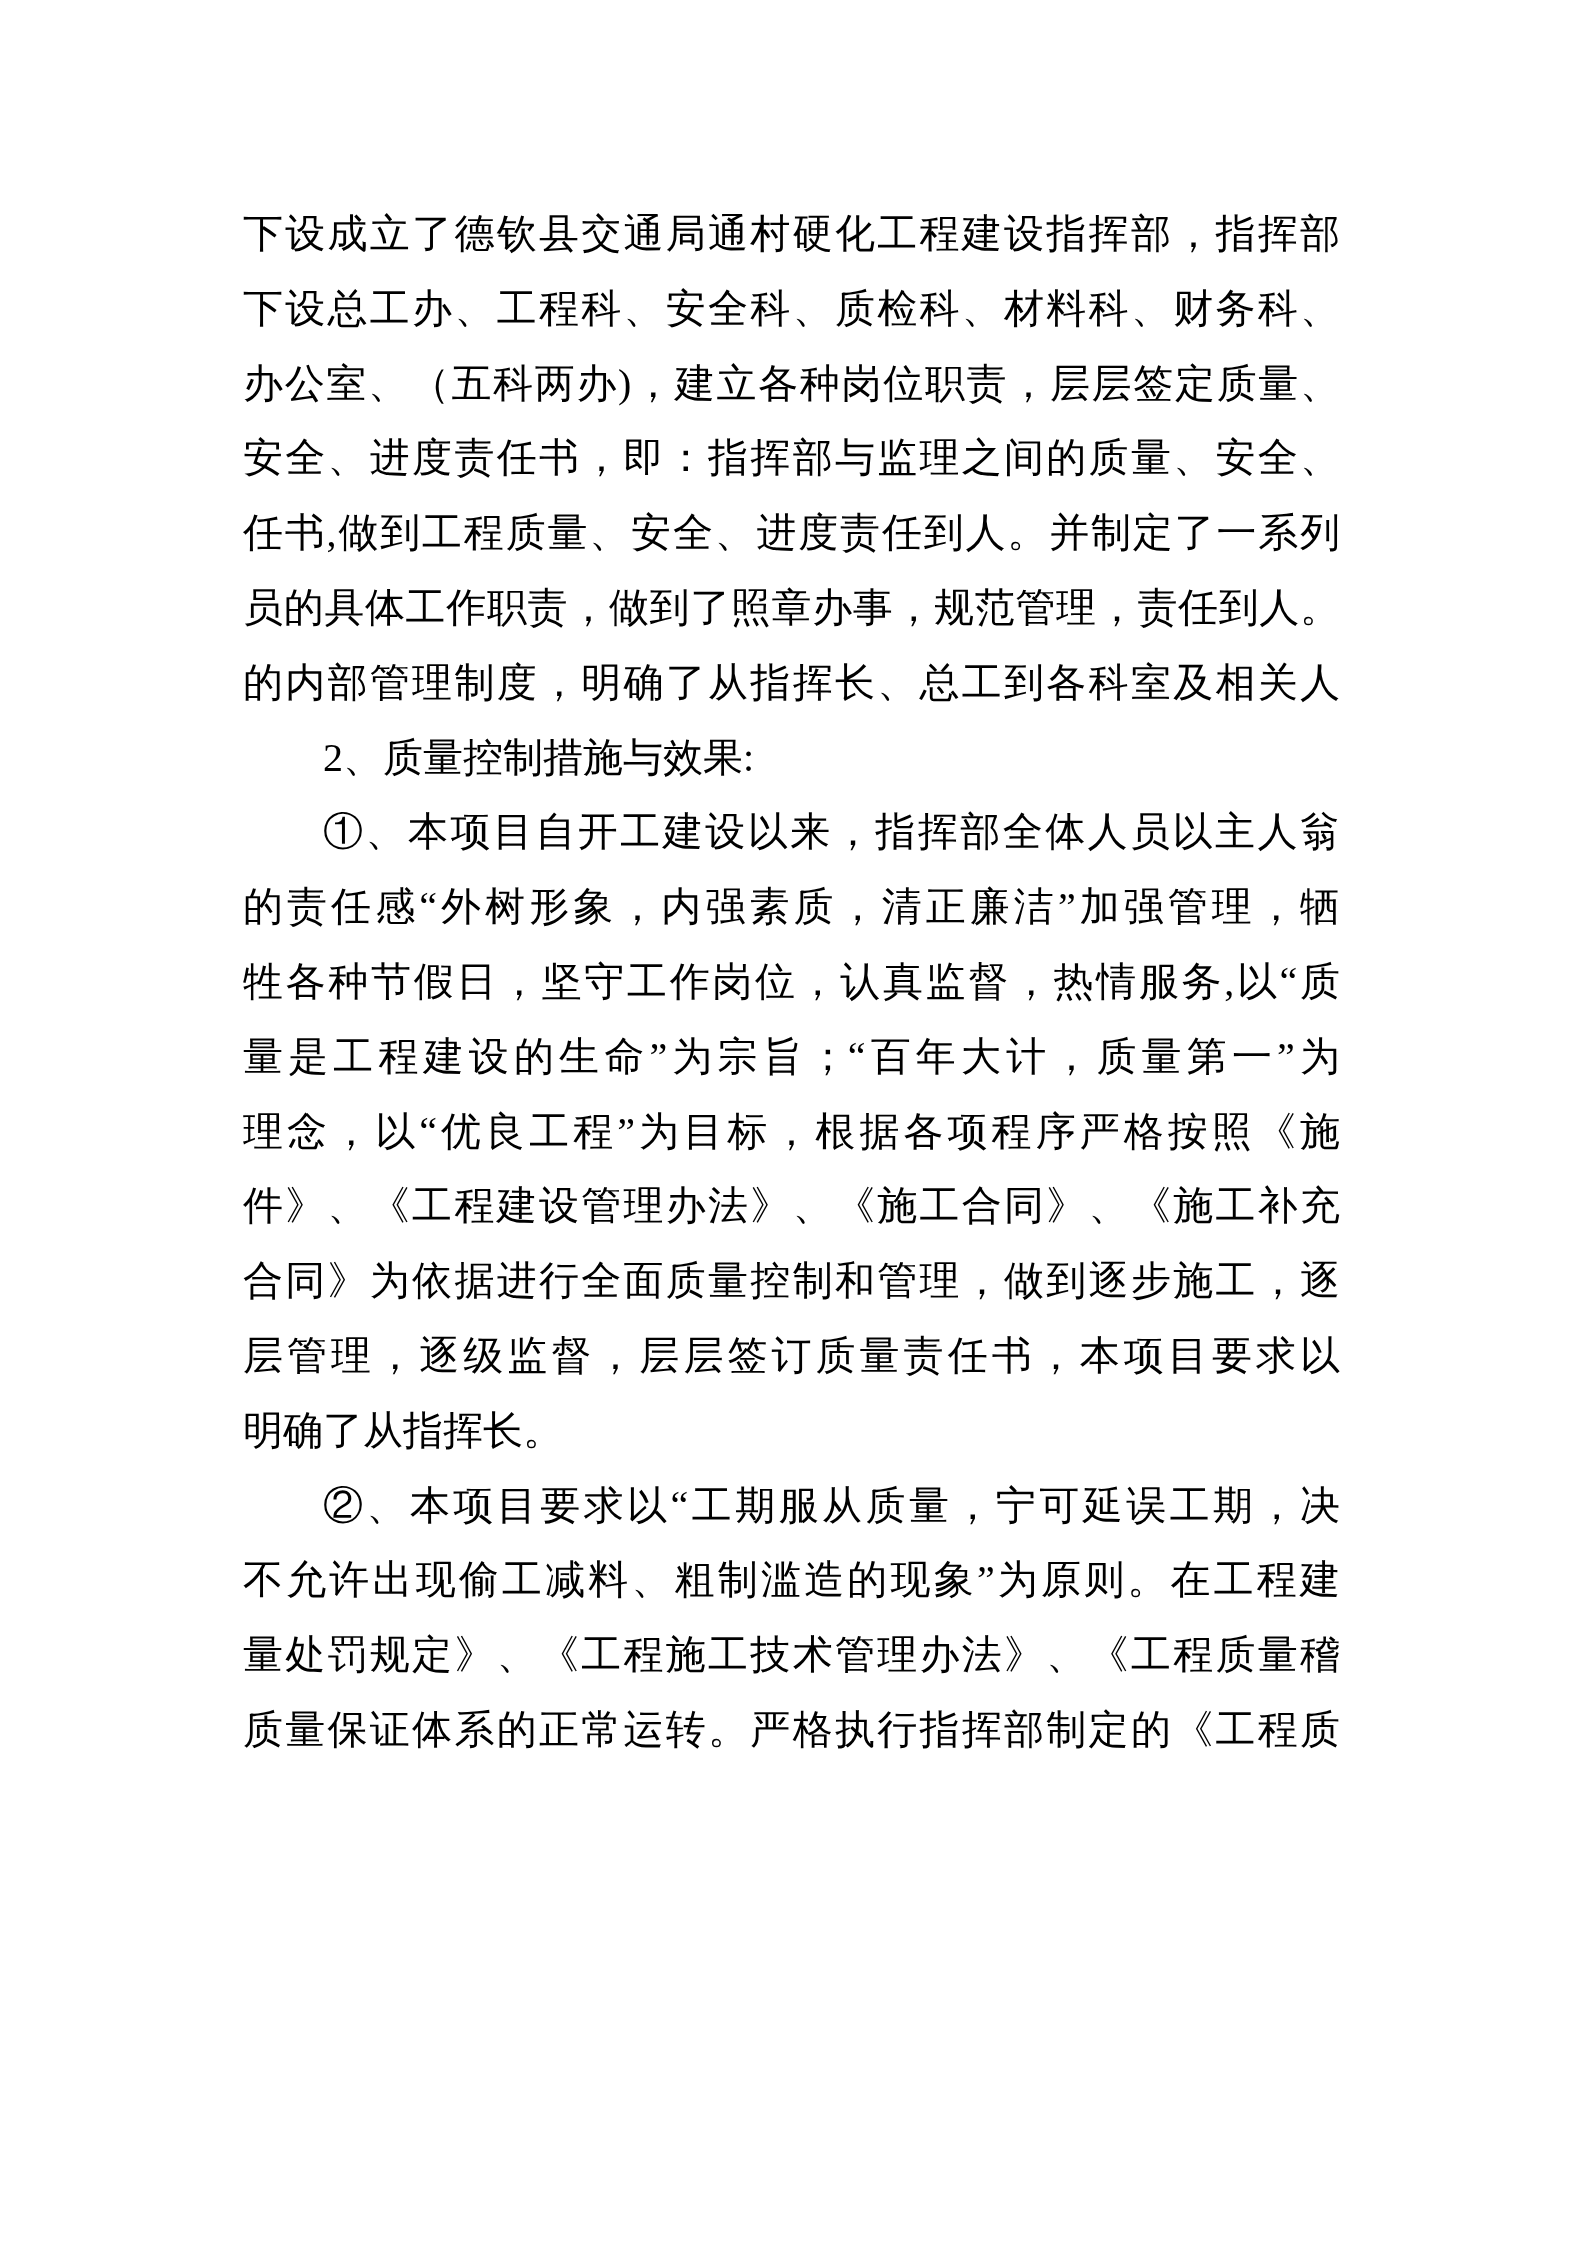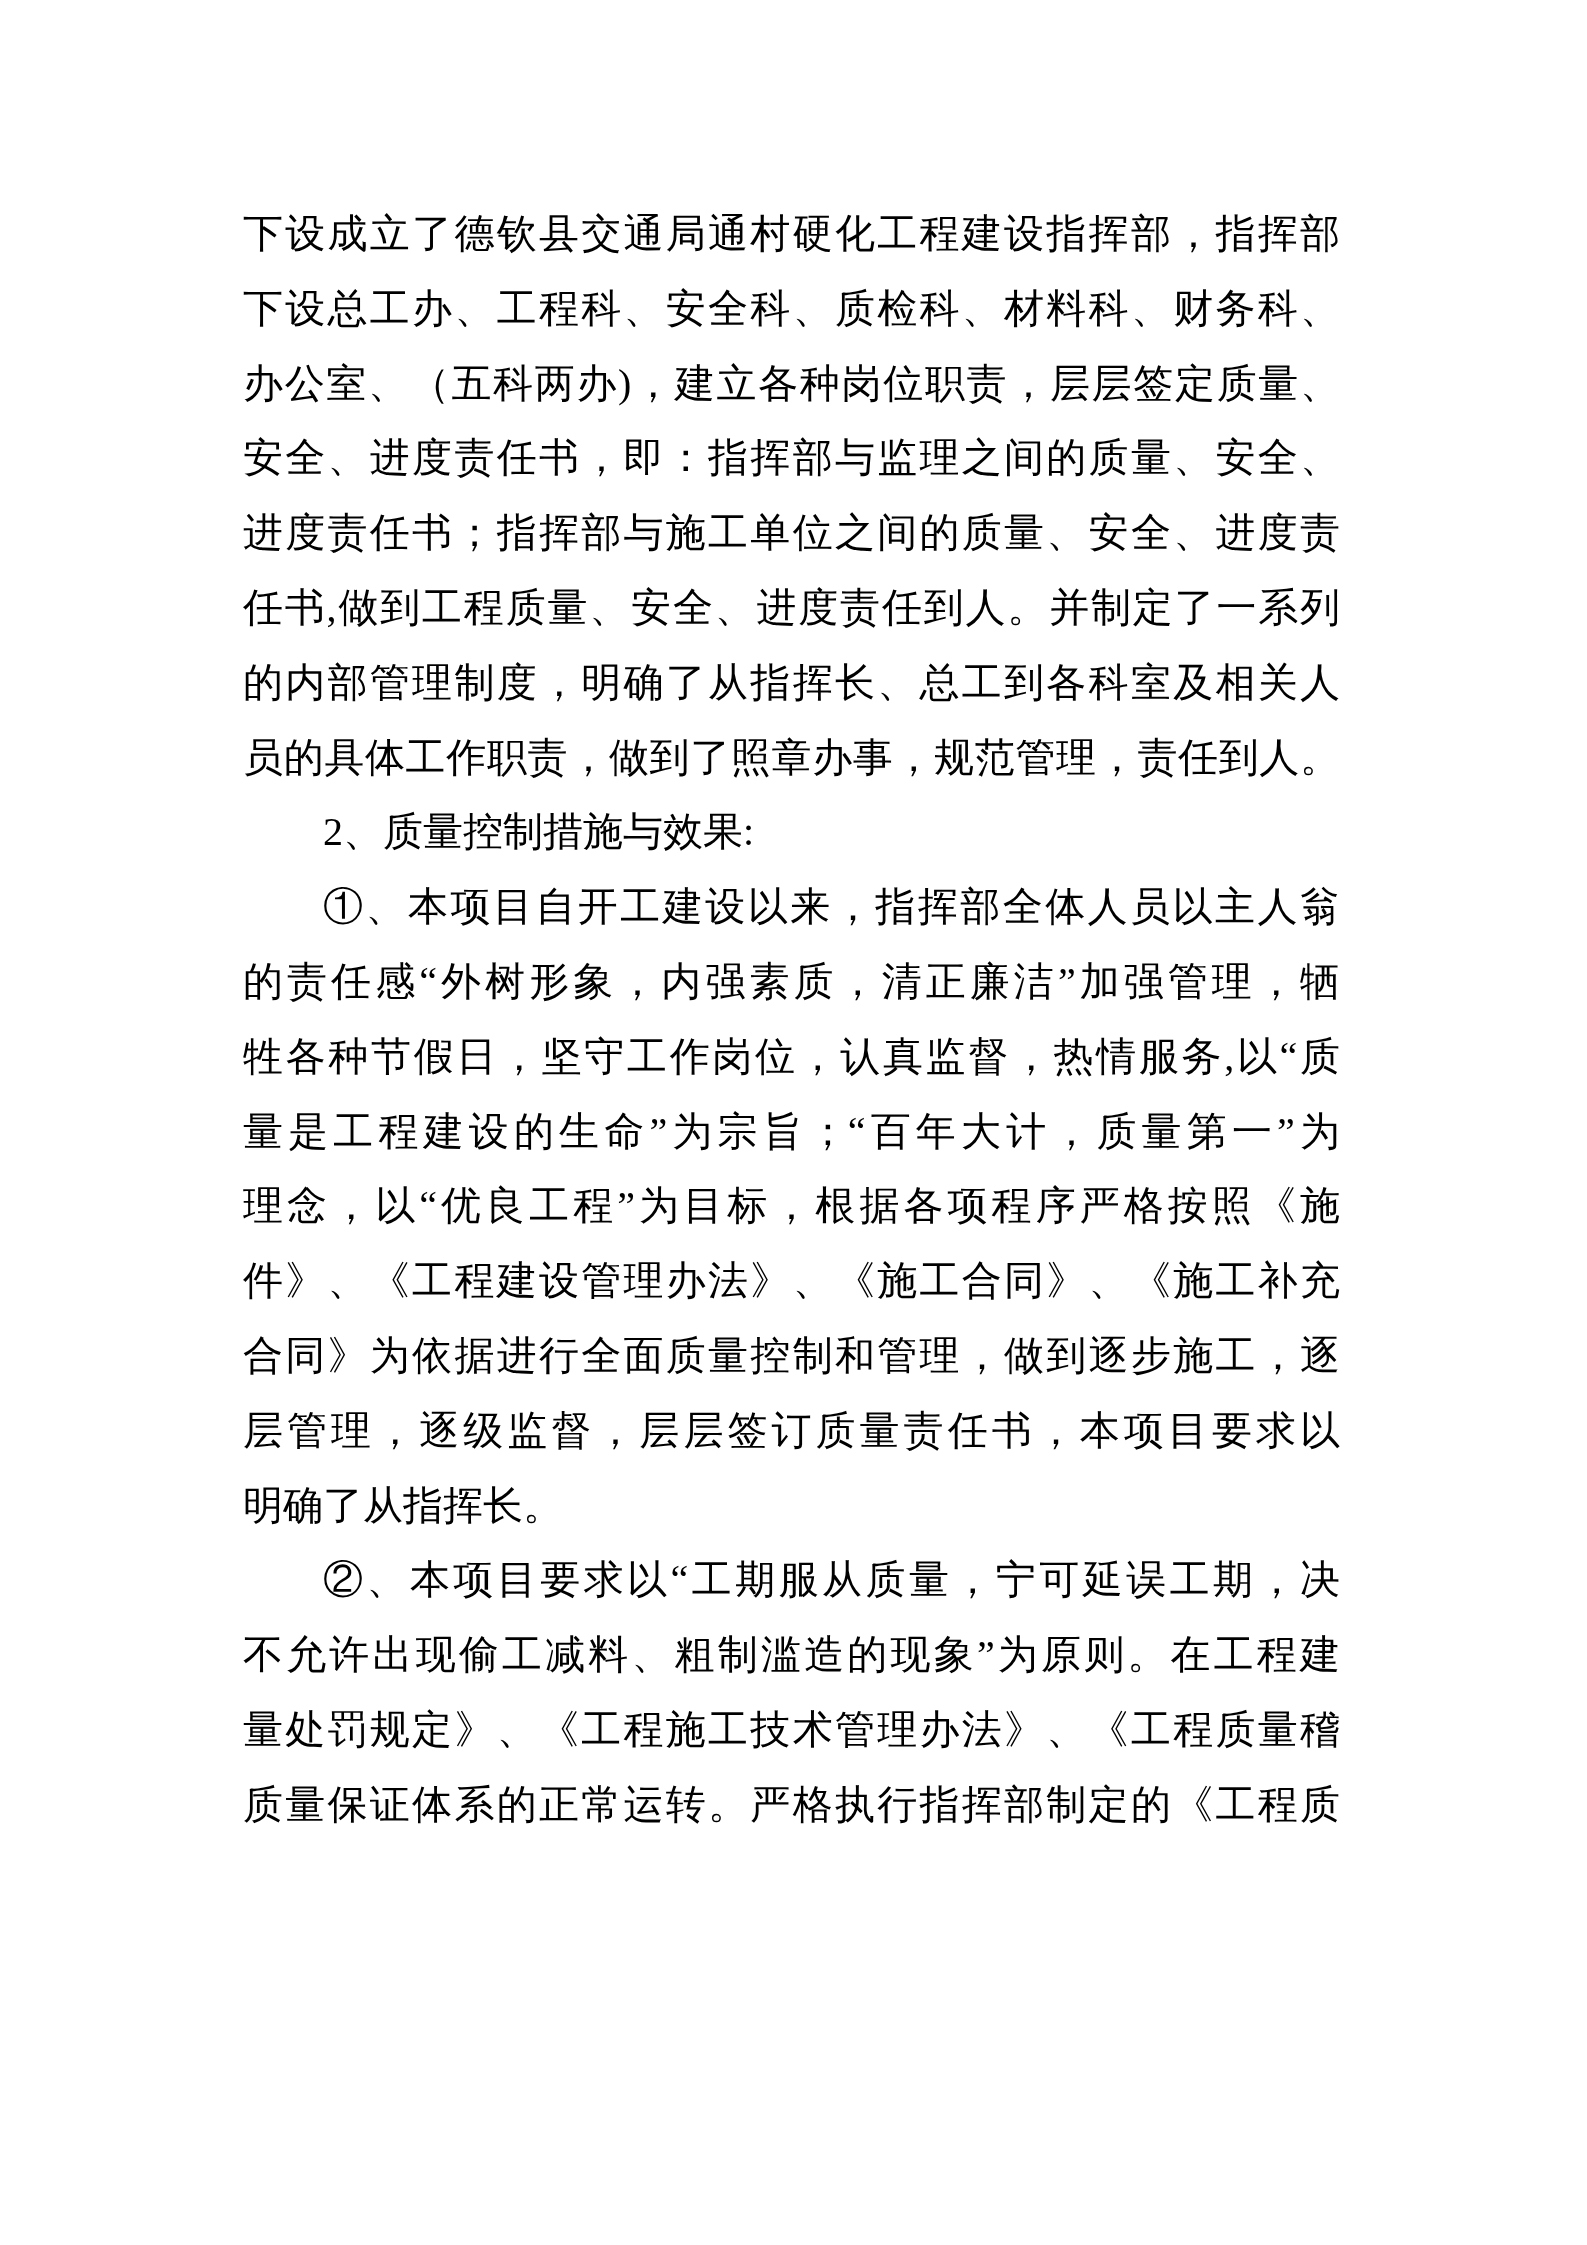--- a/index.html
+++ b/index.html
@@ -44,24 +44,23 @@
 </style>
 </head>
 <body>
 
 <div class="page">
   <div class="textblock">
     <div class="line">下设成立了德钦县交通局通村硬化工程建设指挥部，指挥部</div>
     <div class="line">下设总工办、工程科、安全科、质检科、材料科、财务科、</div>
     <div class="line">办公室、（五科两办)，建立各种岗位职责，层层签定质量、</div>
     <div class="line">安全、进度责任书，即：指挥部与监理之间的质量、安全、</div>
-    <div class="line">进度责任书；指挥部与施工单位之间的质量、安全、进度责</div>
     <div class="line">任书,做到工程质量、安全、进度责任到人。并制定了一系列</div>
+    <div class="line">员的具体工作职责，做到了照章办事，规范管理，责任到人。</div>
     <div class="line">的内部管理制度，明确了从指挥长、总工到各科室及相关人</div>
-    <div class="line">员的具体工作职责，做到了照章办事，规范管理，责任到人。</div>
     <div class="line indent end">2、质量控制措施与效果:</div>
     <div class="line indent">①、本项目自开工建设以来，指挥部全体人员以主人翁</div>
     <div class="line">的责任感“外树形象，内强素质，清正廉洁”加强管理，牺</div>
     <div class="line">牲各种节假日，坚守工作岗位，认真监督，热情服务,以“质</div>
     <div class="line">量是工程建设的生命”为宗旨；“百年大计，质量第一”为</div>
     <div class="line">理念，以“优良工程”为目标，根据各项程序严格按照《施</div>
     <div class="line">件》、《工程建设管理办法》、《施工合同》、《施工补充</div>
     <div class="line">合同》为依据进行全面质量控制和管理，做到逐步施工，逐</div>
     <div class="line">层管理，逐级监督，层层签订质量责任书，本项目要求以</div>
     <div class="line end">明确了从指挥长。</div>

